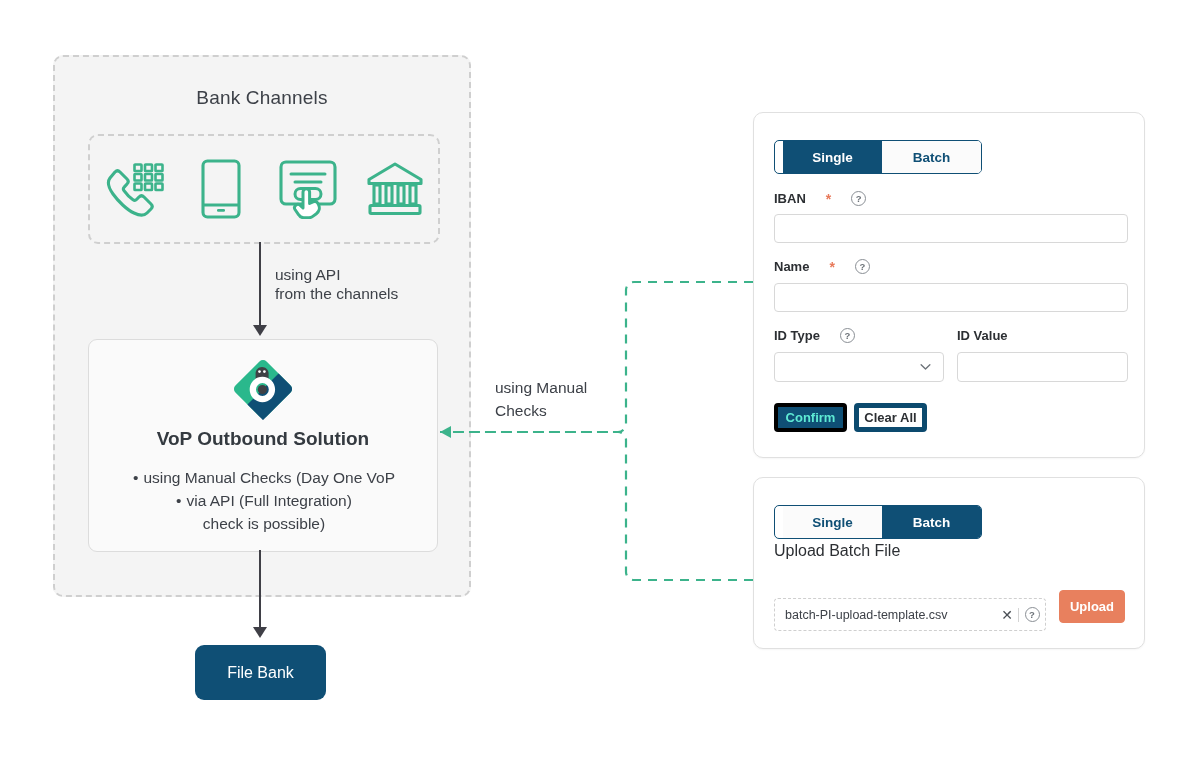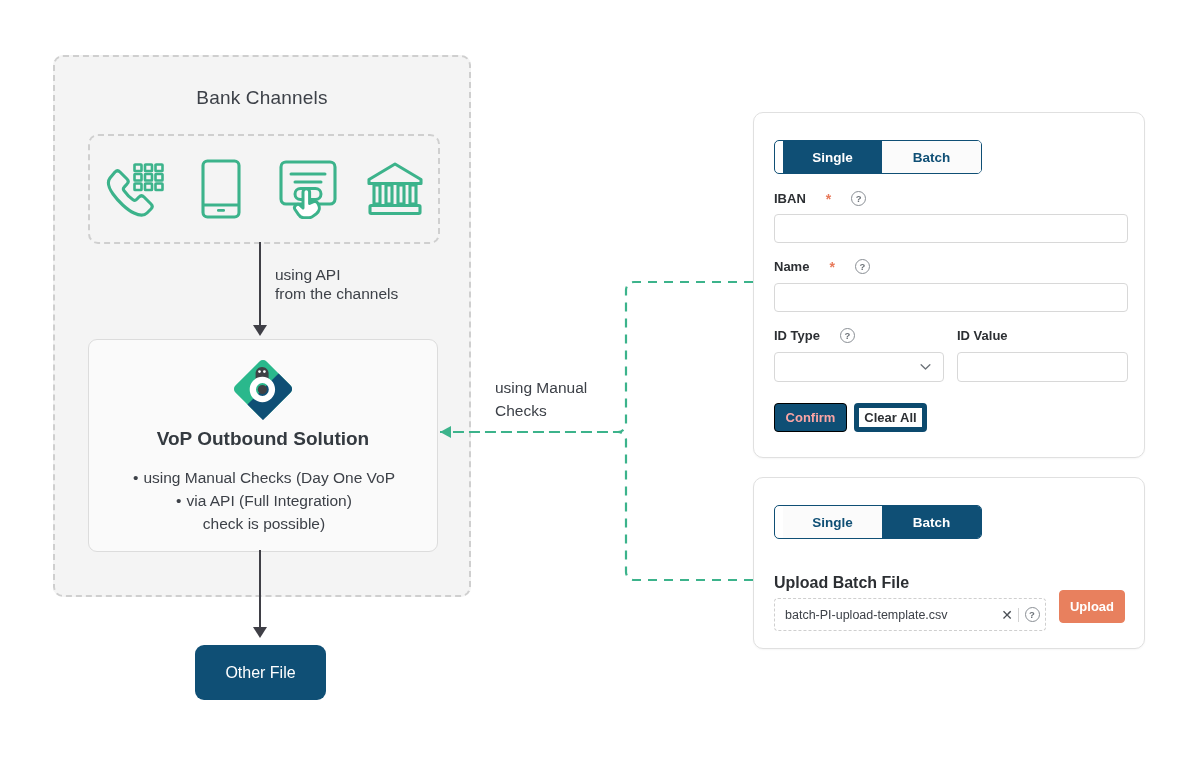--- a/index.html
+++ b/index.html
@@ -128,26 +128,26 @@
     box-sizing:border-box;
   }
   .chev{
     position:absolute;right:12px;top:50%;transform:translateY(-50%);
     width:11px;height:7px;
   }
   .btn{
     position:absolute;border-radius:4px;display:flex;align-items:center;justify-content:center;
     font-size:13px;font-weight:bold;box-sizing:border-box;cursor:pointer;
   }
-  .btn-primary{background:#0f4f75;color:#fca5a5;border:1px solid #000000;}
+  .btn-primary{background:#0f4f75;color:#5eead4;border:4px solid #000000;}
   .btn-ghost{background:#fff;color:#2c2f33;border:5px solid #0c4a6e;}
   .btn-upload{background:#e8805e;color:#fff;border:1px solid #e8805e;}
 
   .batch-title{
-    position:absolute;left:20px;top:96px;font-size:16px;font-weight:bold;color:#2c2f33;
+    position:absolute;left:20px;top:64px;font-size:16px;font-weight:normal;color:#2c2f33;
   }
   .file-row{
     position:absolute;left:20px;top:120px;width:272px;height:33px;
     border:1.5px dashed #cfcfcf;border-radius:4px;box-sizing:border-box;
     display:flex;align-items:center;
   }
   .file-name{
     flex:1;padding-left:10px;font-size:12.5px;color:#3d4148;white-space:nowrap;overflow:hidden;
   }
   .file-x{
@@ -239,21 +239,21 @@
   </div>
 
   <div class="arrow-down-1"></div>
   <div class="api-label">
     <span>using API</span><br>
     <span>from the channels</span>
   </div>
 
   <div class="arrow-down-2"></div>
   <div class="other-bank">
-    <span>Other File</span>
+    <span>File Bank</span>
   </div>
 
   <svg class="green-conn" viewBox="0 0 350 320">
     <g stroke="#3cb38b" stroke-width="2.2" fill="none" stroke-dasharray="9 7" stroke-linecap="butt">
 
       <path d="M333 12 H214 a8 8 0 0 0 -8 8 V154 a8 8 0 0 1 -8 8 H20"></path>
 
       <path d="M333 310 H214 a8 8 0 0 1 -8 -8 V170 a8 8 0 0 0 -8 -8 H20"></path>
     </g>
     <polygon points="20,162 31,156 31,168" fill="#3cb38b"></polygon>

